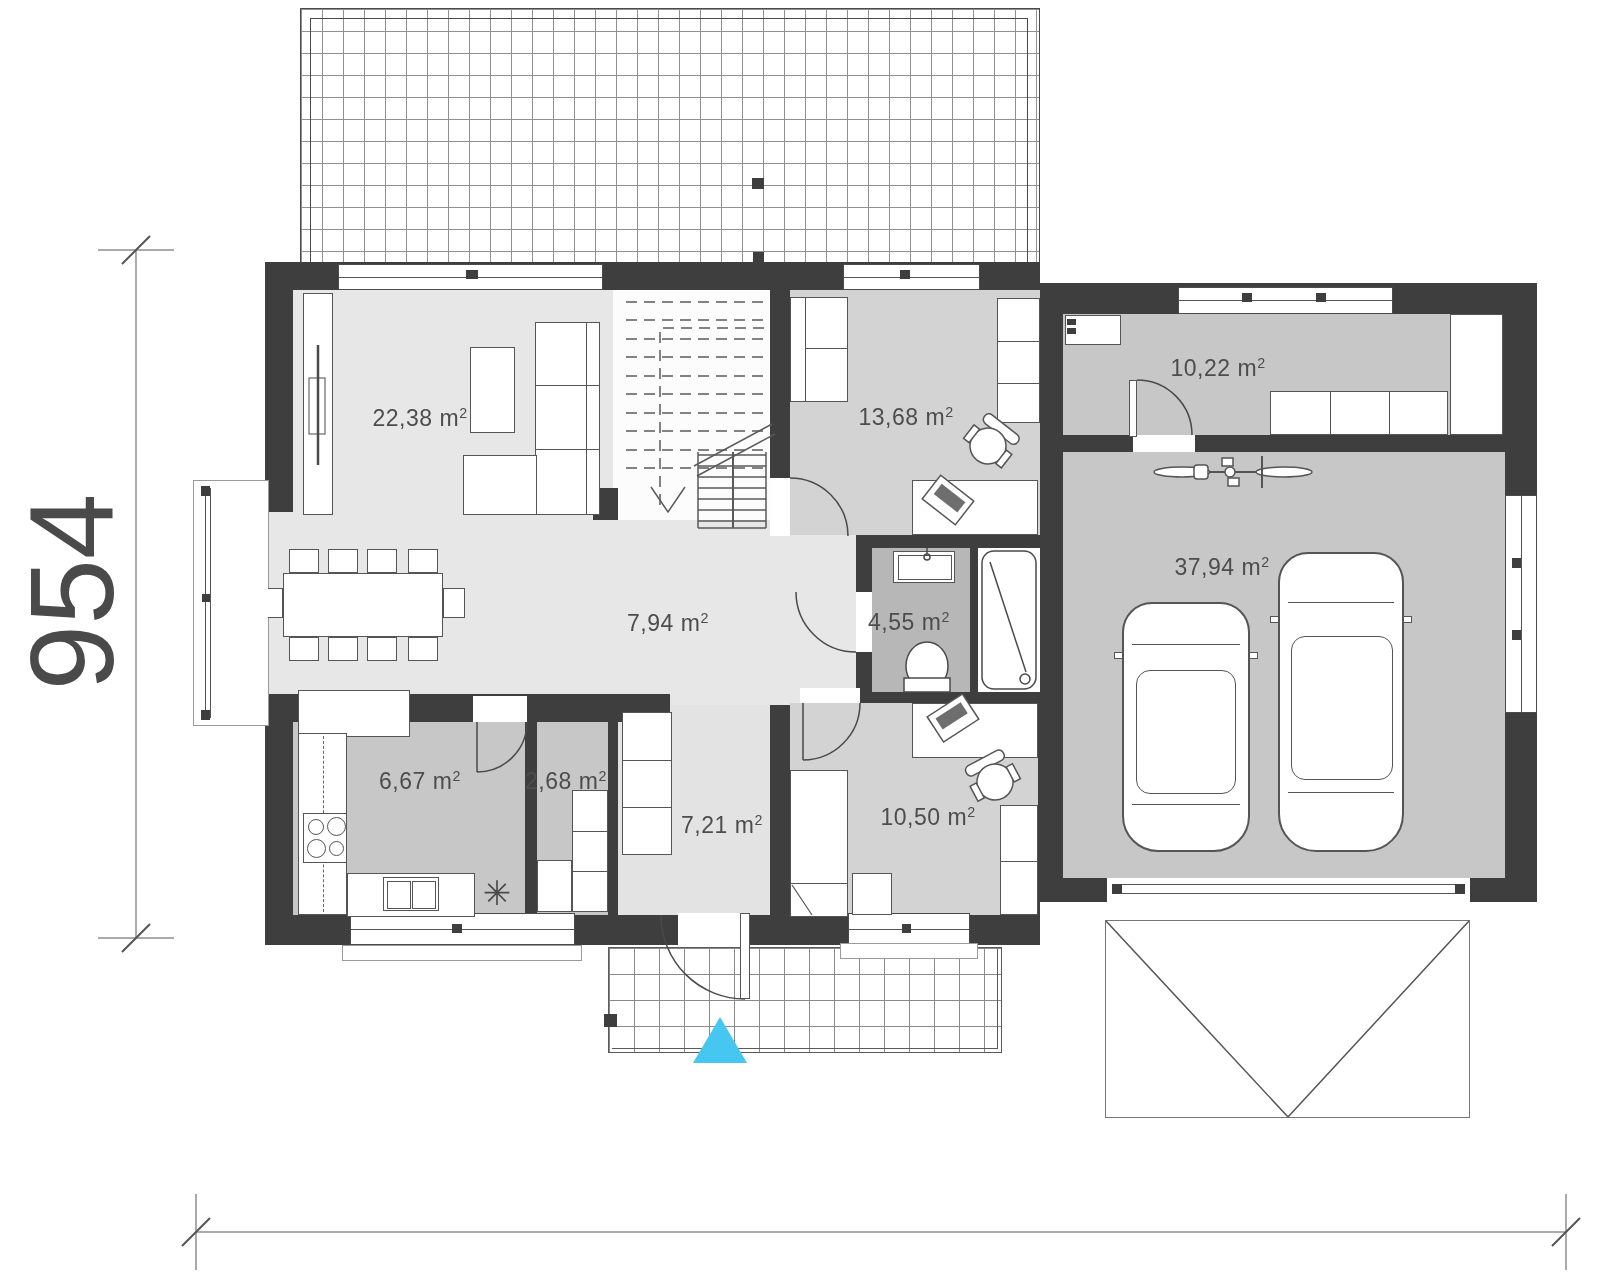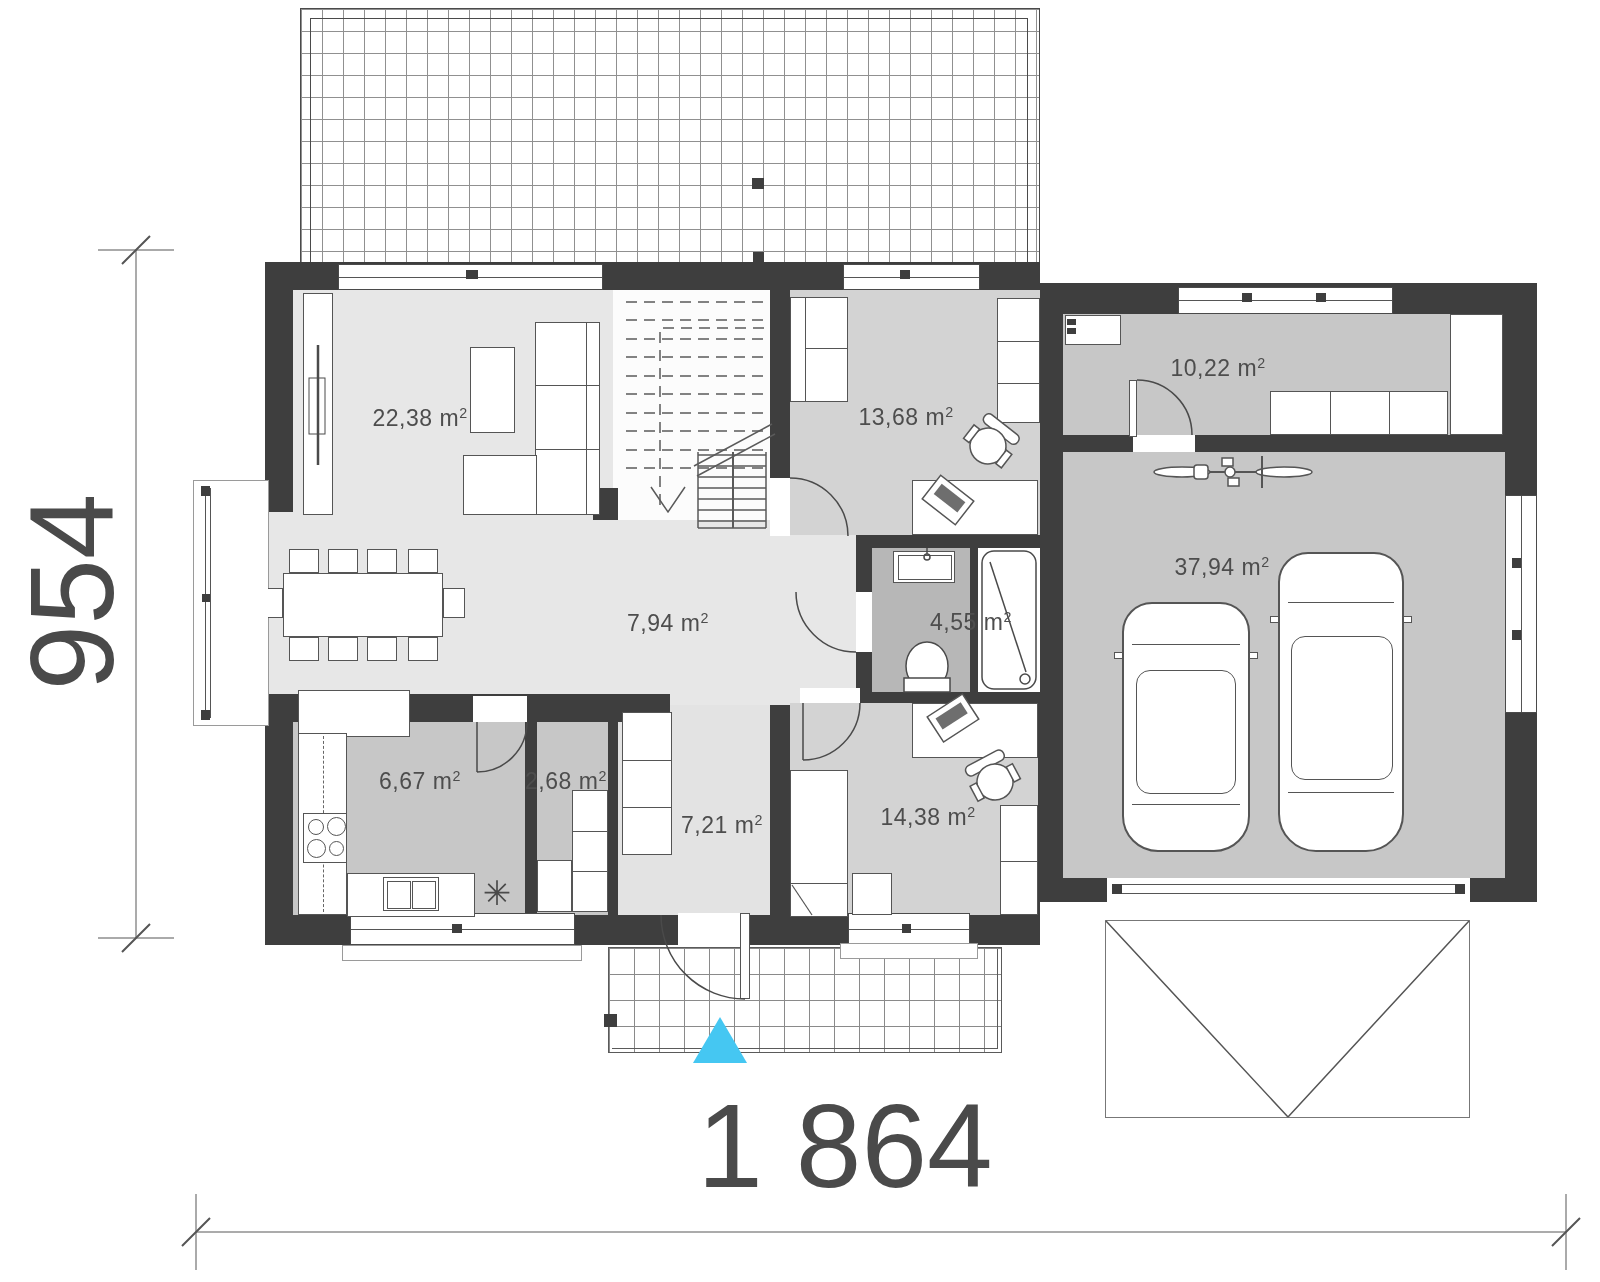--- a/index.html
+++ b/index.html
@@ -316,27 +316,26 @@
   <div class="lbl" style="left:420px;top:418px;">
     <span>22,38</span><span class="unit"><span>m</span><sup>2</sup></span></div>
   <div class="lbl" style="left:906px;top:417px;">
     <span>13,68</span><span class="unit"><span>m</span><sup>2</sup></span></div>
   <div class="lbl" style="left:1218px;top:368px;">
     <span>10,22</span><span class="unit"><span>m</span><sup>2</sup></span></div>
   <div class="lbl" style="left:1222px;top:567px;">
     <span>37,94</span><span class="unit"><span>m</span><sup>2</sup></span></div>
   <div class="lbl" style="left:668px;top:623px;text-align:right;">
     <span>7,94</span><span class="unit"><span>m</span><sup>2</sup></span></div>
-  <div class="lbl" style="left:971px;top:622px;">
+  <div class="lbl" style="left:909px;top:622px;">
     <span>4,55</span><span class="unit"><span>m</span><sup>2</sup></span></div>
   <div class="lbl" style="left:420px;top:781px;">
     <span>6,67</span><span class="unit"><span>m</span><sup>2</sup></span></div>
   <div class="lbl" style="left:566px;top:781px;">
     <span>2,68</span><span class="unit"><span>m</span><sup>2</sup></span></div>
   <div class="lbl" style="left:722px;top:825px;">
     <span>7,21</span><span class="unit"><span>m</span><sup>2</sup></span></div>
   <div class="lbl" style="left:928px;top:817px;">
-    <span>14,38</span><span class="unit"><span>m</span><sup>2</sup></span></div>
+    <span>10,50</span><span class="unit"><span>m</span><sup>2</sup></span></div>
 
   <div class="dim" style="left:72px;top:592px;transform:translate(-50%,-50%) rotate(-90deg);">954</div>
-  <div class="dim" style="left:845px;top:1146px;transform:translate(-50%,-50%);">1 864</div>
 
 </div>
 
 </body></html>

